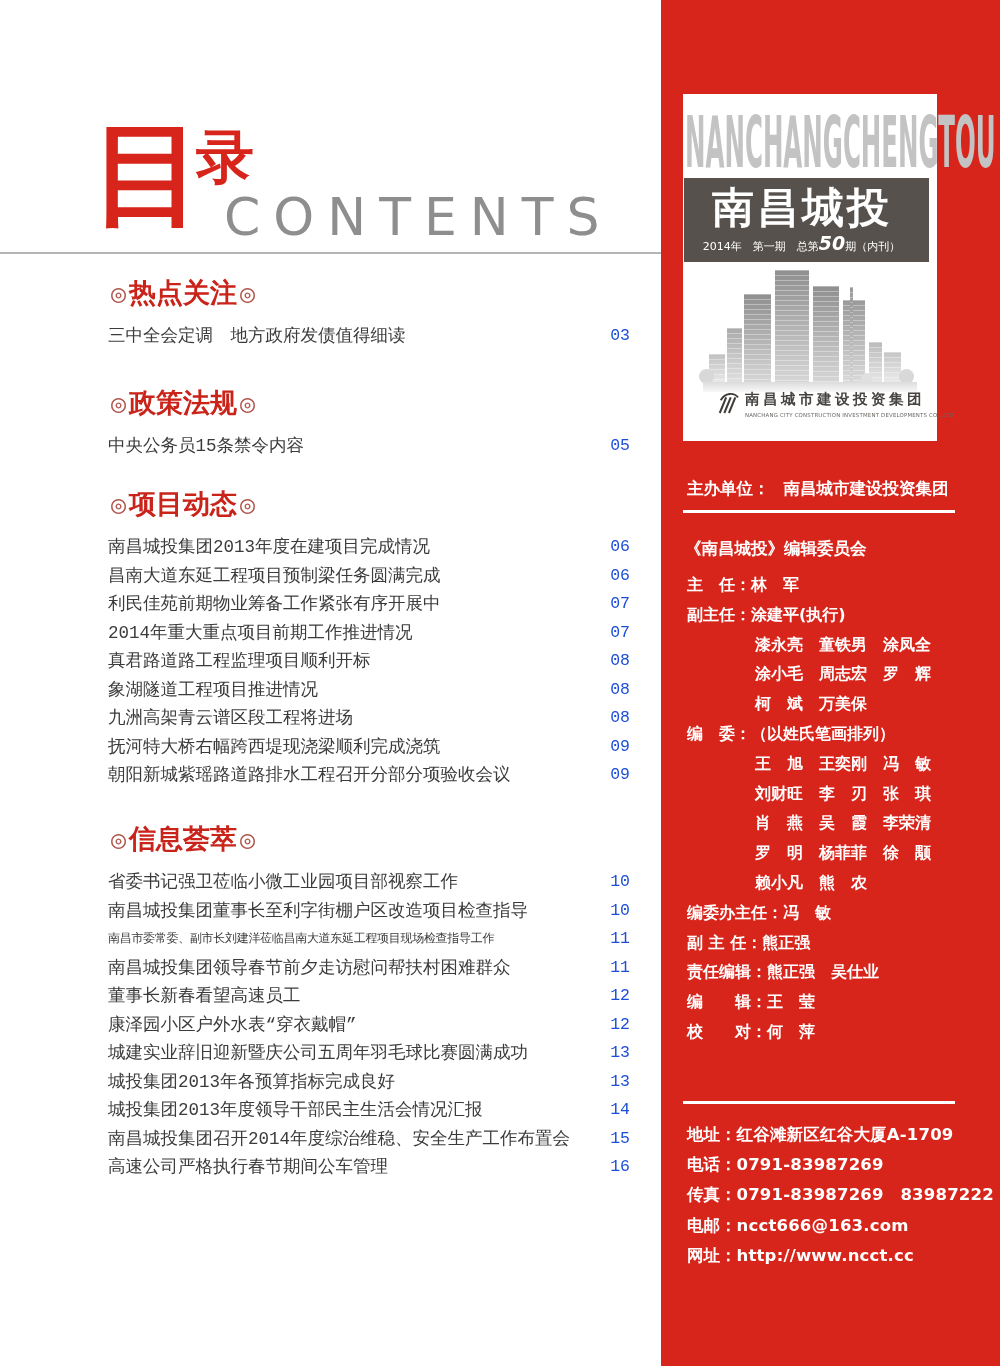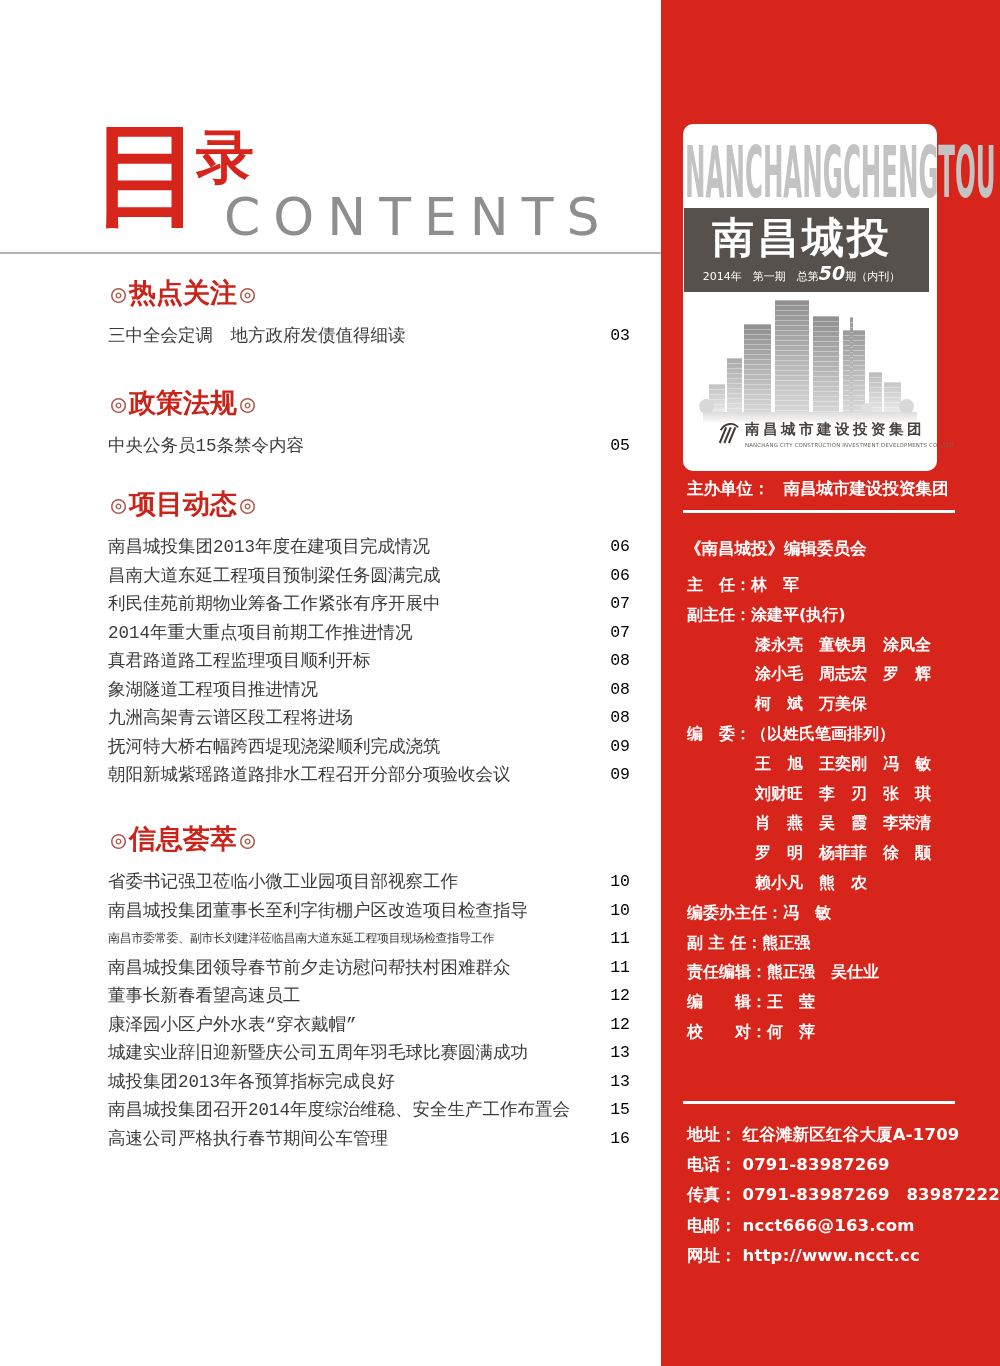--- a/index.html
+++ b/index.html
@@ -14,32 +14,32 @@
   .hdr .cn-small{ position:absolute; left:196px; top:128px; font-size:58px; line-height:1; font-weight:bold; color:#d8251c; }
   .hdr .en      { position:absolute; left:224px; top:192px; font-size:52px; line-height:1; color:#8e8e8e; letter-spacing:13px; white-space:nowrap; transform:scaleY(0.98); transform-origin:left top; }
   .hdr-line { position:absolute; left:0; top:252px; width:661px; height:2px; background:#b5b5b5; }
 
   .section { position:absolute; left:108px; width:522px;font-family:Liberation Mono, monospace; }
   .sec-title { font-size:27px; font-weight:bold; color:#c9231a; line-height:34px; white-space:nowrap; }
   .sec-title .deco { color:#b0574d; font-weight:normal; font-size:25px; padding:0 3px; }
   .items { margin-top:9px; }
   .toc-row { display:flex; justify-content:space-between; align-items:flex-end; line-height:28.5px; font-size:17.5px; color:#3b3b3b;gap:23px; }
   .toc-row .text { white-space:nowrap; }
-  .toc-row .pg { font-size:16.5px; color:#000000; padding-left:8px; }
+  .toc-row .pg { font-size:16.5px; color:#1d4ed8; padding-left:8px; }
   .toc-row.long .text { font-size:12px; letter-spacing:-0.3px; }
 
   #sec-hot  { top:278px; }
   #sec-law  { top:388px; }
   #sec-proj { top:489px; }
   #sec-info { top:824px; }
 
   
   .panel { position:absolute; left:661px; top:0; width:339px; height:1366px; background:#d8251c; color:#fff; }
 
-  .cover { position:absolute; left:22px; top:124px; width:254px; height:347px; background:#ffffff;border-radius:10px; }
+  .cover { position:absolute; left:22px; top:94px; width:254px; height:347px; background:#ffffff; }
   .masthead-en { position:absolute; left:2px; top:12px; font-size:72px; line-height:1; font-weight:bold; color:#c3c3c3; white-space:nowrap; transform:scale(0.34,1.0); transform-origin:left top; }
   .title-box { position:absolute; left:1px; top:84px; width:245px; height:84px; background:#56514c; }
   .title-box .cn { display:block; padding:7px 0 0 28px; font-size:42px; line-height:1.1; font-weight:bold; color:#fff; letter-spacing:3px; white-space:nowrap; }
   .issue-line { display:block; text-align:center; padding-right:10px; margin-top:1px; font-size:11px; color:#fff; white-space:nowrap; }
   .issue-line .num { font-size:19px; font-weight:bold; font-style:italic; }
 
   .skyline { position:absolute; left:20px; top:178px; width:214px; height:120px; }
   .skyline .b { position:absolute; bottom:10px;
       background-image:repeating-linear-gradient(180deg, rgba(255,255,255,.35) 0 1px, rgba(255,255,255,0) 1px 5px),
                        linear-gradient(180deg,#8f8f8f,#d6d6d6); }
@@ -71,21 +71,21 @@
 
   .committee-title { position:absolute; left:24px; top:538px; font-size:16.5px; font-weight:bold; white-space:nowrap; }
 
   .committee { position:absolute; left:26px; top:570px; width:300px; }
   .c-row { line-height:29.8px; font-size:16px; font-weight:bold; white-space:nowrap; }
   .c-row .lbl { }
   .c-row.indent { padding-left:68px; }
 
   .contact { position:absolute; left:26px; top:1120px; width:300px; }
   .ct-row { line-height:30.2px; font-size:16.5px; font-weight:bold; white-space:nowrap; }
-  .ct-row .val { margin-left:6px; letter-spacing:.2px; }
+  .ct-row .val { margin-left:0; letter-spacing:.2px; }
 </style>
 </head>
 <body>
 
 <div class="page">
 
   <div class="left-col">
 
     <div class="hdr">
       <span class="cn-big">目</span>
@@ -183,20 +183,24 @@
             <span class="text">康泽园小区户外水表“穿衣戴帽”</span>
             <span class="pg">12</span>
           </div>
         <div class="toc-row">
             <span class="text">城建实业辞旧迎新暨庆公司五周年羽毛球比赛圆满成功</span>
             <span class="pg">13</span>
           </div>
         <div class="toc-row">
             <span class="text">城投集团2013年各预算指标完成良好</span>
             <span class="pg">13</span>
+          </div>
+        <div class="toc-row">
+            <span class="text">城投集团2013年度领导干部民主生活会情况汇报</span>
+            <span class="pg">14</span>
           </div>
         <div class="toc-row">
             <span class="text">南昌城投集团召开2014年度综治维稳、安全生产工作布置会</span>
             <span class="pg">15</span>
           </div>
         <div class="toc-row">
             <span class="text">高速公司严格执行春节期间公车管理</span>
             <span class="pg">16</span>
           </div>
       </div>

